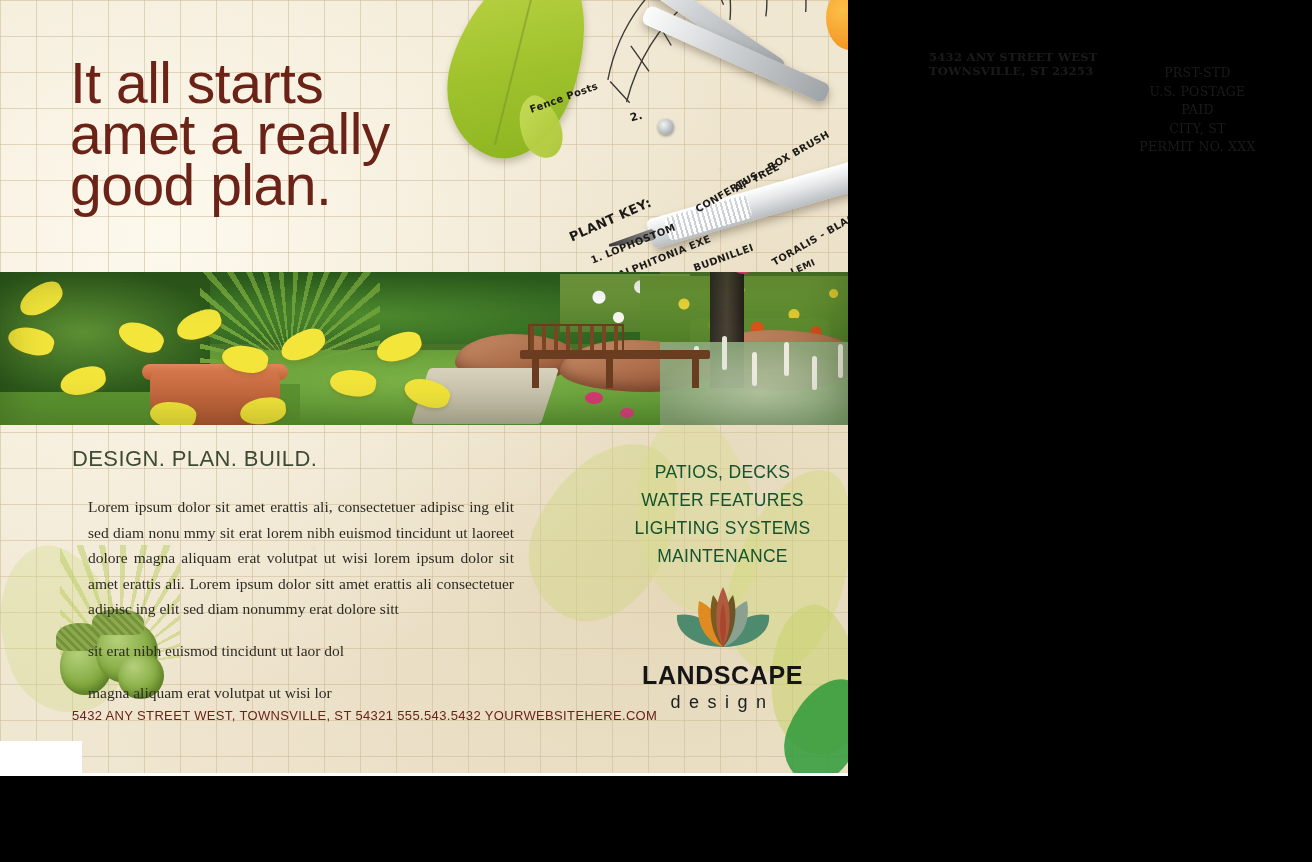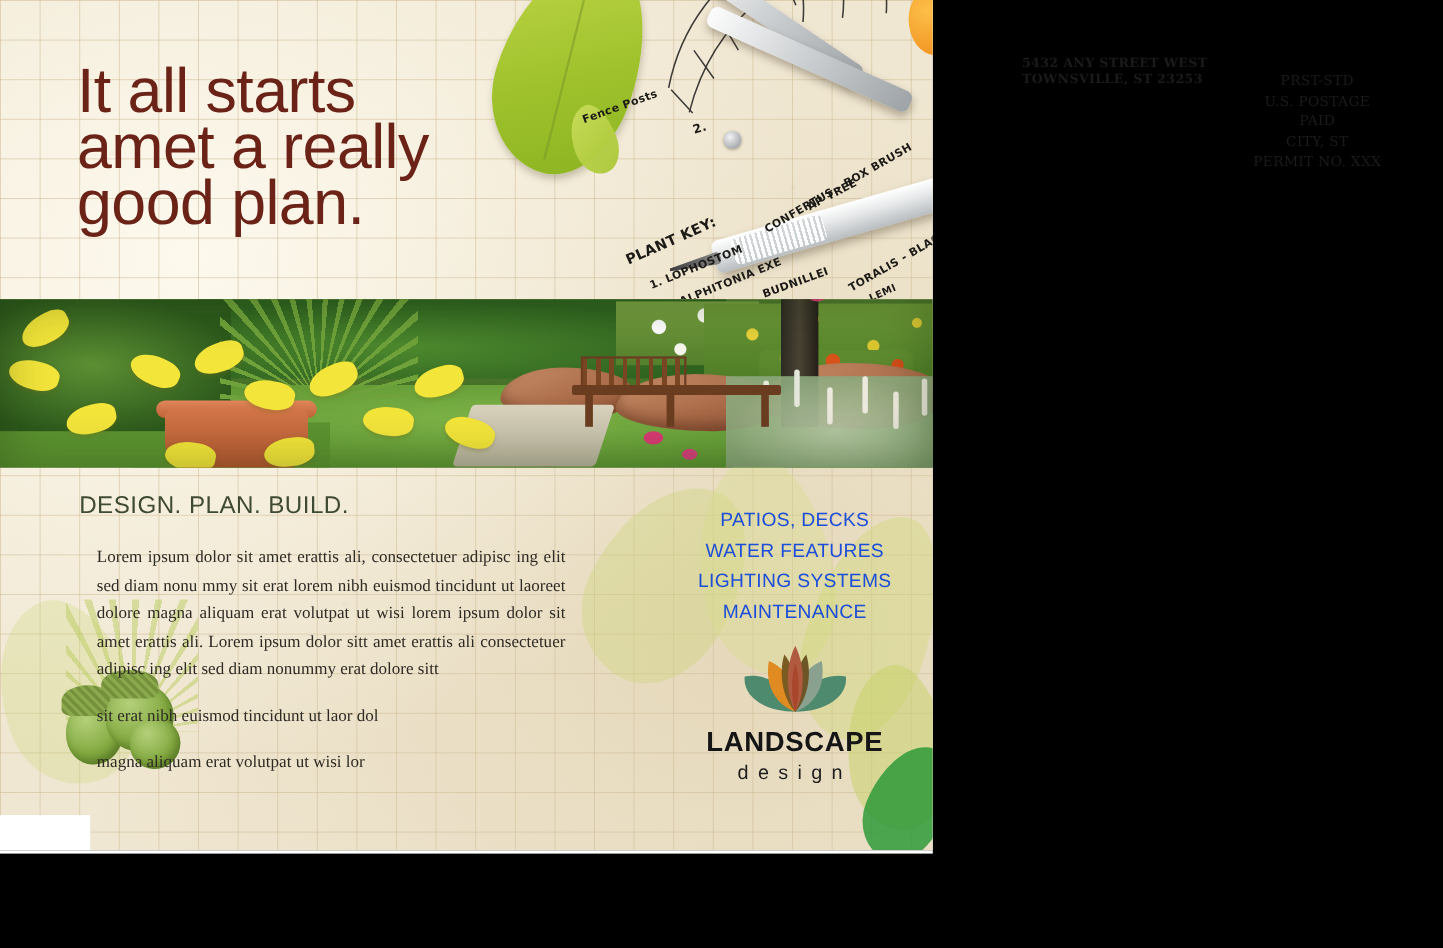--- a/index.html
+++ b/index.html
@@ -136,21 +136,21 @@
     background:repeating-conic-gradient(from 210deg at 50% 100%,#b9cc5e 0 3deg,transparent 3deg 10deg);}
 
   .body-title{position:absolute;left:72px;top:446px;font-size:22px;color:#3f4a33;letter-spacing:.4px;}
   .body-copy{position:absolute;left:72px;top:478px;width:458px;
     font-family:"Liberation Serif",serif;font-size:15.5px;line-height:25.6px;color:#2e2b24;
     text-align:justify;}
   .body-copy p{margin:16px;}
   .body-copy .nojust{text-align:left;}
 
   .services{position:absolute;left:585px;top:458px;width:275px;text-align:center;}
-  .services div{font-size:17.5px;line-height:28px;color:#1d4ed8;letter-spacing:.3px;}
+  .services div{font-size:17.5px;line-height:28px;color:#14532d;letter-spacing:.3px;}
 
   .logo{position:absolute;left:585px;top:585px;width:275px;text-align:center;}
   .lotus{position:relative;width:100px;height:66px;margin:0 auto;}
   .wordmark{margin-top:10px;font-size:25px;font-weight:700;color:#151515;letter-spacing:.6px;}
   .subwordmark{font-size:18px;color:#1d1d1d;letter-spacing:8.5px;margin-top:2px;}
 
   .contact{position:absolute;left:72px;top:708px;font-size:13px;color:#6b2318;letter-spacing:.35px;}
 
   .card-white{position:absolute;left:0;top:773px;width:848px;height:3px;background:#fff;}
   .card-whitestrip{position:absolute;left:0;top:741px;width:82px;height:32px;background:#fff;}
@@ -304,20 +304,21 @@
           <path d="M50 62 C 40 52, 34 30, 40 10 C 50 22, 54 44, 50 62 Z" fill="#7a5c23"></path>
           <path d="M50 62 C 60 52, 66 30, 60 10 C 50 22, 46 44, 50 62 Z" fill="#6d5526"></path>
           <path d="M50 62 C 42 48, 40 22, 50 2 C 60 22, 58 48, 50 62 Z" fill="#b05a40"></path>
           <path d="M50 62 C 46 50, 46 30, 50 18 C 54 30, 54 50, 50 62 Z" fill="#a8472c"></path>
         </svg>
       </div>
       <div class="wordmark">LANDSCAPE</div>
       <div class="subwordmark">design</div>
     </div>
 
+    <div class="contact">5432 ANY STREET WEST, TOWNSVILLE, ST 54321 555.543.5432 YOURWEBSITEHERE.COM</div>
 
     <div class="card-whitestrip"></div>
   </div>
   <div class="card-white"></div>
 
   <div id="return-address">
     <div>5432 ANY STREET WEST</div>
     <div>TOWNSVILLE, ST 23253</div>
   </div>
 

